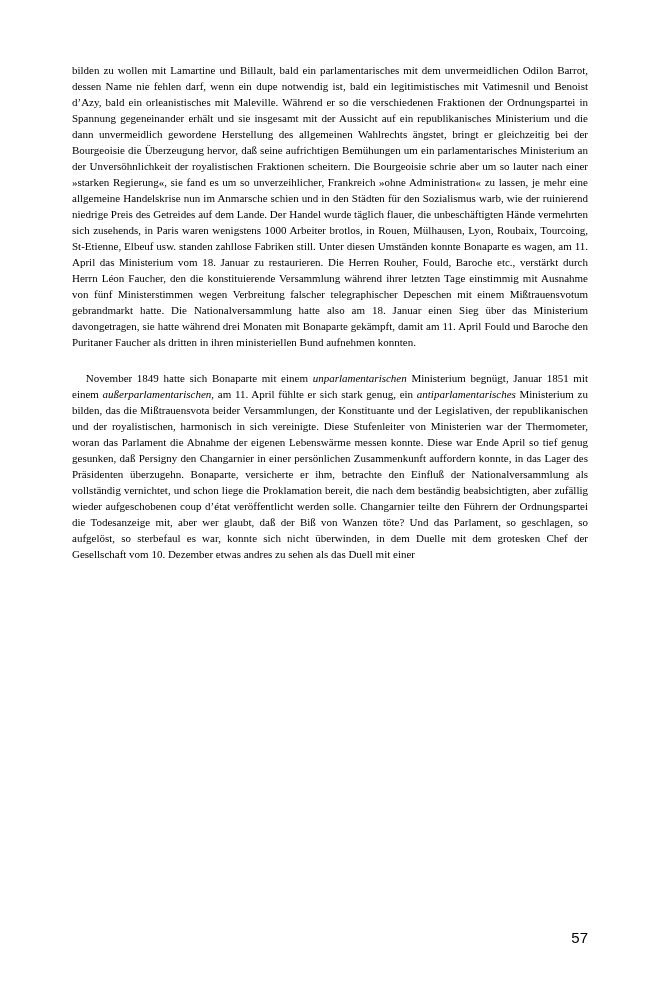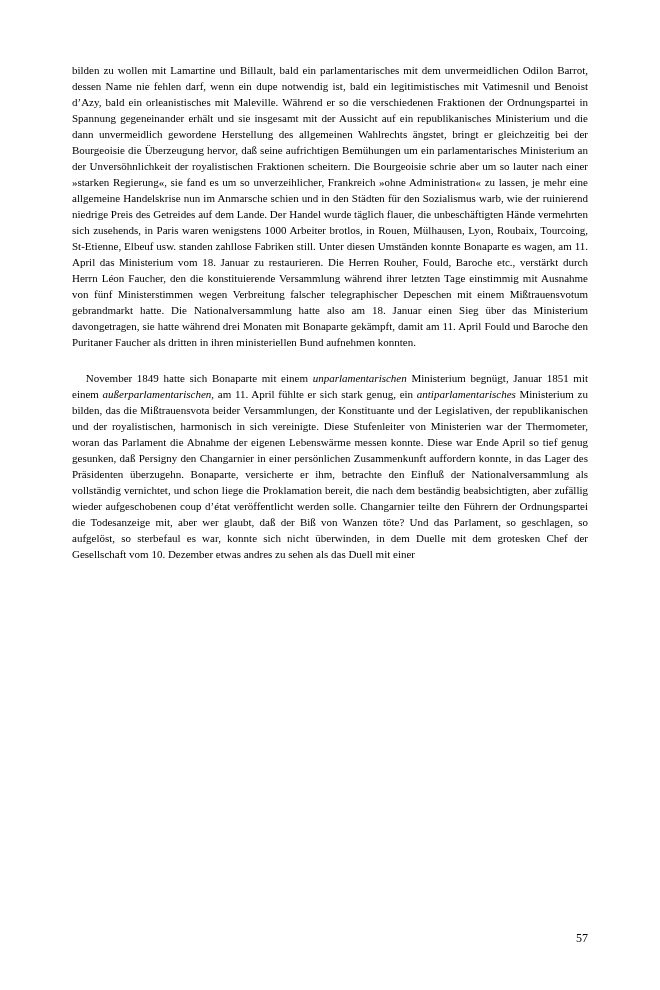--- a/index.html
+++ b/index.html
@@ -38,22 +38,22 @@
   .text-block p + p {
     margin-top: 0;
   }
   em {
     font-style: italic;
   }
   .folio {
     position: absolute;
     right: 72px;
     bottom: 44px;
-    font-size: 12px;
-    font-family: Liberation Serif, serif;
+    font-size: 15px;
+    font-family: Liberation Sans, sans-serif;
     color: #000000;
   }
 </style>
 </head>
 <body>
 
 <div class="page">
   <div class="text-block">
       <p>bilden zu wollen mit Lamartine und Billault, bald ein parlamentarisches mit dem unvermeidlichen Odilon Barrot, dessen Name nie fehlen darf, wenn ein dupe notwendig ist, bald ein legitimistisches mit Vatimesnil und Benoist d’Azy, bald ein orleanistisches mit Maleville. Während er so die verschiedenen Fraktionen der Ordnungspartei in Spannung gegeneinander erhält und sie insgesamt mit der Aussicht auf ein republikanisches Ministerium und die dann unvermeidlich gewordene Herstellung des allgemeinen Wahlrechts ängstet, bringt er gleichzeitig bei der Bourgeoisie die Überzeugung hervor, daß seine aufrichtigen Bemühungen um ein parlamentarisches Ministerium an der Unversöhnlichkeit der royalistischen Fraktionen scheitern. Die Bourgeoisie schrie aber um so lauter nach einer »starken Regierung«, sie fand es um so unverzeihlicher, Frankreich »ohne Administration« zu lassen, je mehr eine allgemeine Handelskrise nun im Anmarsche schien und in den Städten für den Sozialismus warb, wie der ruinierend niedrige Preis des Getreides auf dem Lande. Der Handel wurde täglich flauer, die unbeschäftigten Hände vermehrten sich zusehends, in Paris waren wenigstens 1000 Arbeiter brotlos, in Rouen, Mülhausen, Lyon, Roubaix, Tourcoing, St-Etienne, Elbeuf usw. standen zahllose Fabriken still. Unter diesen Umständen konnte Bonaparte es wagen, am 11. April das Ministerium vom 18. Januar zu restaurieren. Die Herren Rouher, Fould, Baroche etc., verstärkt durch Herrn Léon Faucher, den die konstituierende Versammlung während ihrer letzten Tage einstimmig mit Ausnahme von fünf Ministerstimmen wegen Verbreitung falscher telegraphischer Depeschen mit einem Mißtrauensvotum gebrandmarkt hatte. Die Nationalversammlung hatte also am 18. Januar einen Sieg über das Ministerium davongetragen, sie hatte während drei Monaten mit Bonaparte gekämpft, damit am 11. April Fould und Baroche den Puritaner Faucher als dritten in ihren ministeriellen Bund aufnehmen konnten.</p>
       <p class="indent">November 1849 hatte sich Bonaparte mit einem <em>unparlamentarischen</em> Ministerium begnügt, Januar 1851 mit einem <em>außerparlamentarischen</em>, am 11. April fühlte er sich stark genug, ein <em>antiparlamentarisches</em> Ministerium zu bilden, das die Mißtrauensvota beider Versammlungen, der Konstituante und der Legislativen, der republikanischen und der royalistischen, harmonisch in sich vereinigte. Diese Stufenleiter von Ministerien war der Thermometer, woran das Parlament die Abnahme der eigenen Lebenswärme messen konnte. Diese war Ende April so tief genug gesunken, daß Persigny den Changarnier in einer persönlichen Zusammenkunft auffordern konnte, in das Lager des Präsidenten überzugehn. Bonaparte, versicherte er ihm, betrachte den Einfluß der Nationalversammlung als vollständig vernichtet, und schon liege die Proklamation bereit, die nach dem beständig beabsichtigten, aber zufällig wieder aufgeschobenen coup d’état veröffentlicht werden solle. Changarnier teilte den Führern der Ordnungspartei die Todesanzeige mit, aber wer glaubt, daß der Biß von Wanzen töte? Und das Parlament, so geschlagen, so aufgelöst, so sterbefaul es war, konnte sich nicht überwinden, in dem Duelle mit dem grotesken Chef der Gesellschaft vom 10. Dezember etwas andres zu sehen als das Duell mit einer</p>

